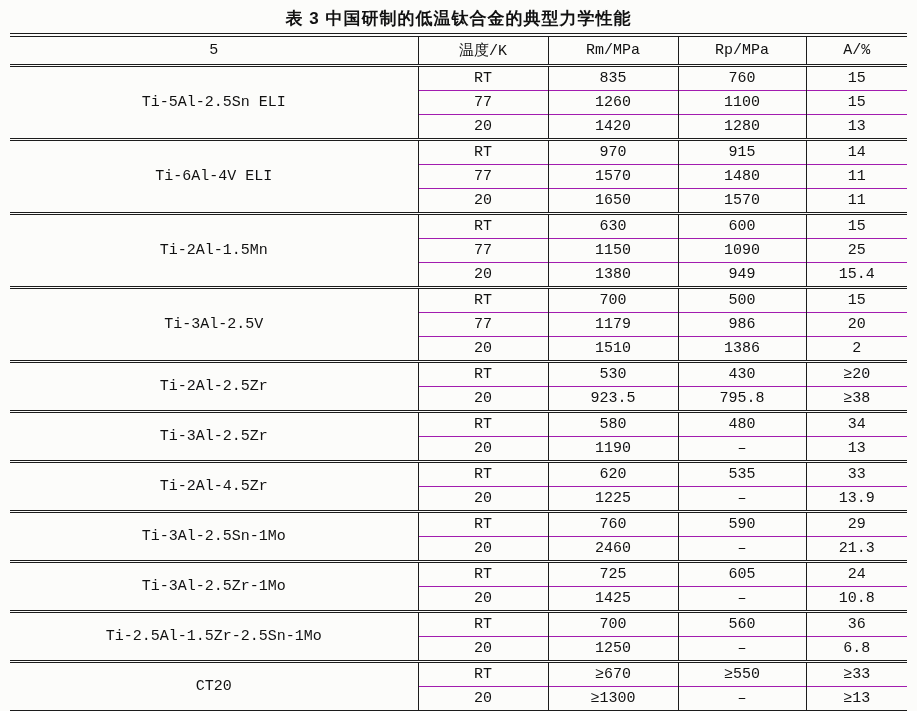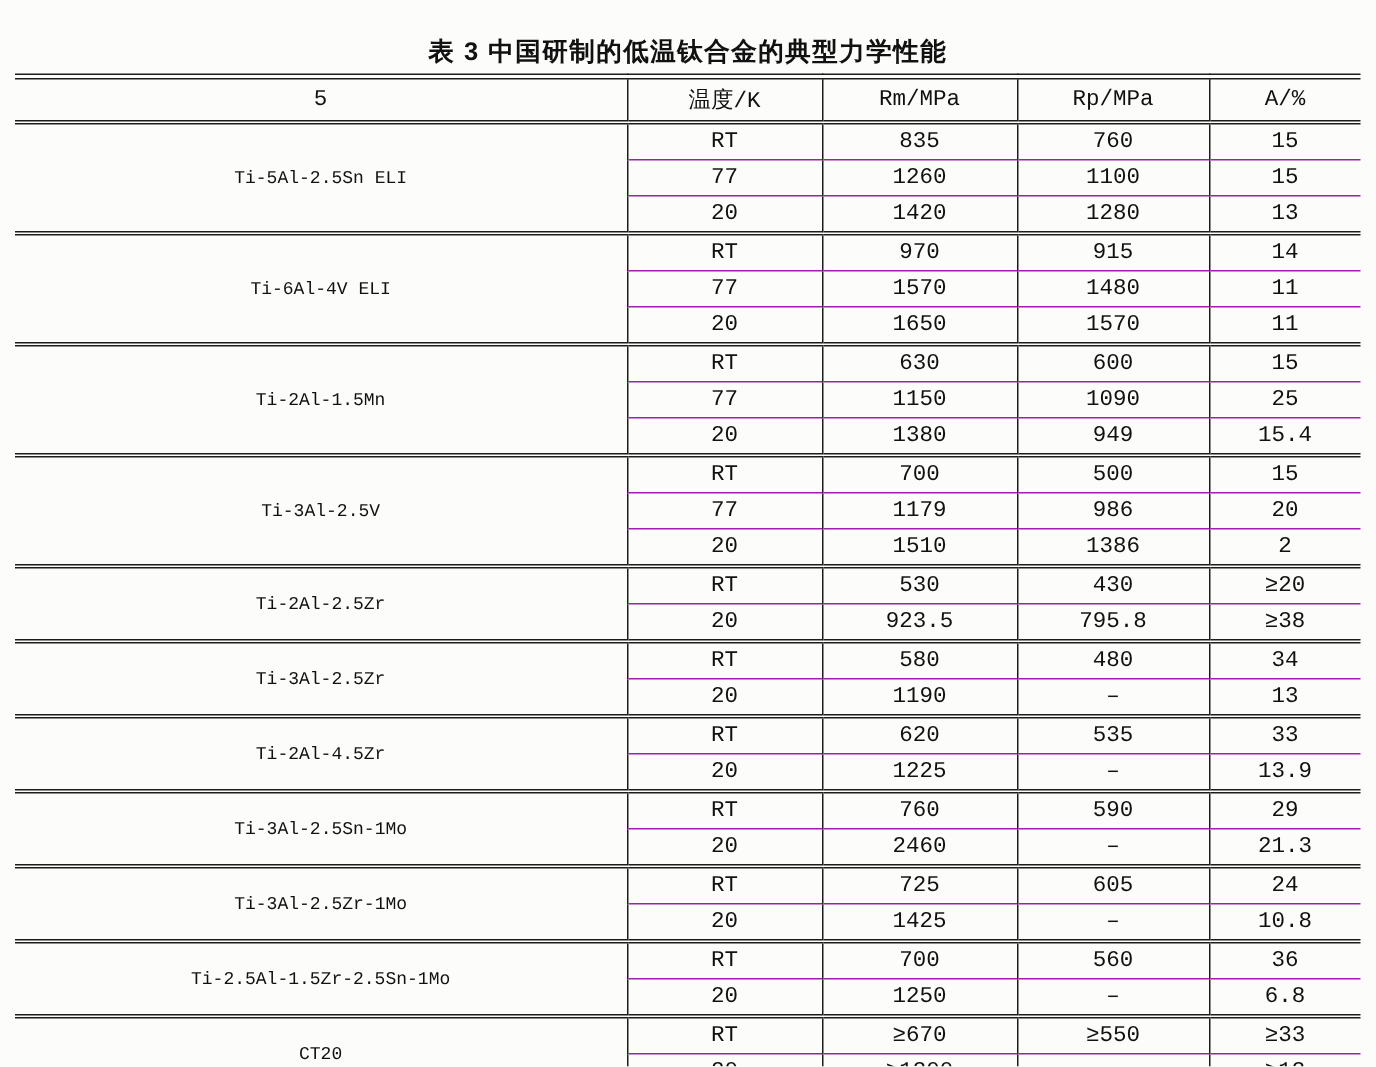--- a/index.html
+++ b/index.html
@@ -9,21 +9,21 @@
   }
   .page {
     position: relative;
     width: 917px;
     height: 711px;
     background: #fcfcfa;
     color: #161616;
     overflow: hidden;
   }
   .caption {
-    padding-top: 23px;
+    padding-top: 7px;
     height: 26px;
     text-align: center;
     font-family: "Liberation Sans", "DejaVu Sans", sans-serif;
     font-weight: bold;
     font-size: 17px;
     letter-spacing: 1px;
     color: #111;
   }
   table.alloy-table {
     margin-left: 10px;
@@ -48,21 +48,21 @@
     font-size: 15px;
     text-align: center;
     vertical-align: middle;
     padding: 0;
     color: #111;
     white-space: nowrap;
   }
   .vl { border-left: 1px solid #1c1c1c; }
   tr.group-start > td { border-top: 3px double #1c1c1c; margin-left: 48px; }
   tr.sub-row > td.data-cell { border-top: 1px solid #a21caf; }
-  td.alloy-cell { font-size: 12px; }
+  td.alloy-cell { font-size: 15px; }
 </style>
 </head>
 <body>
 
 <div class="page">
   <div class="caption">表 3  中国研制的低温钛合金的典型力学性能</div>
 
   <table class="alloy-table">
     <colgroup>
       <col style="width:408px">

